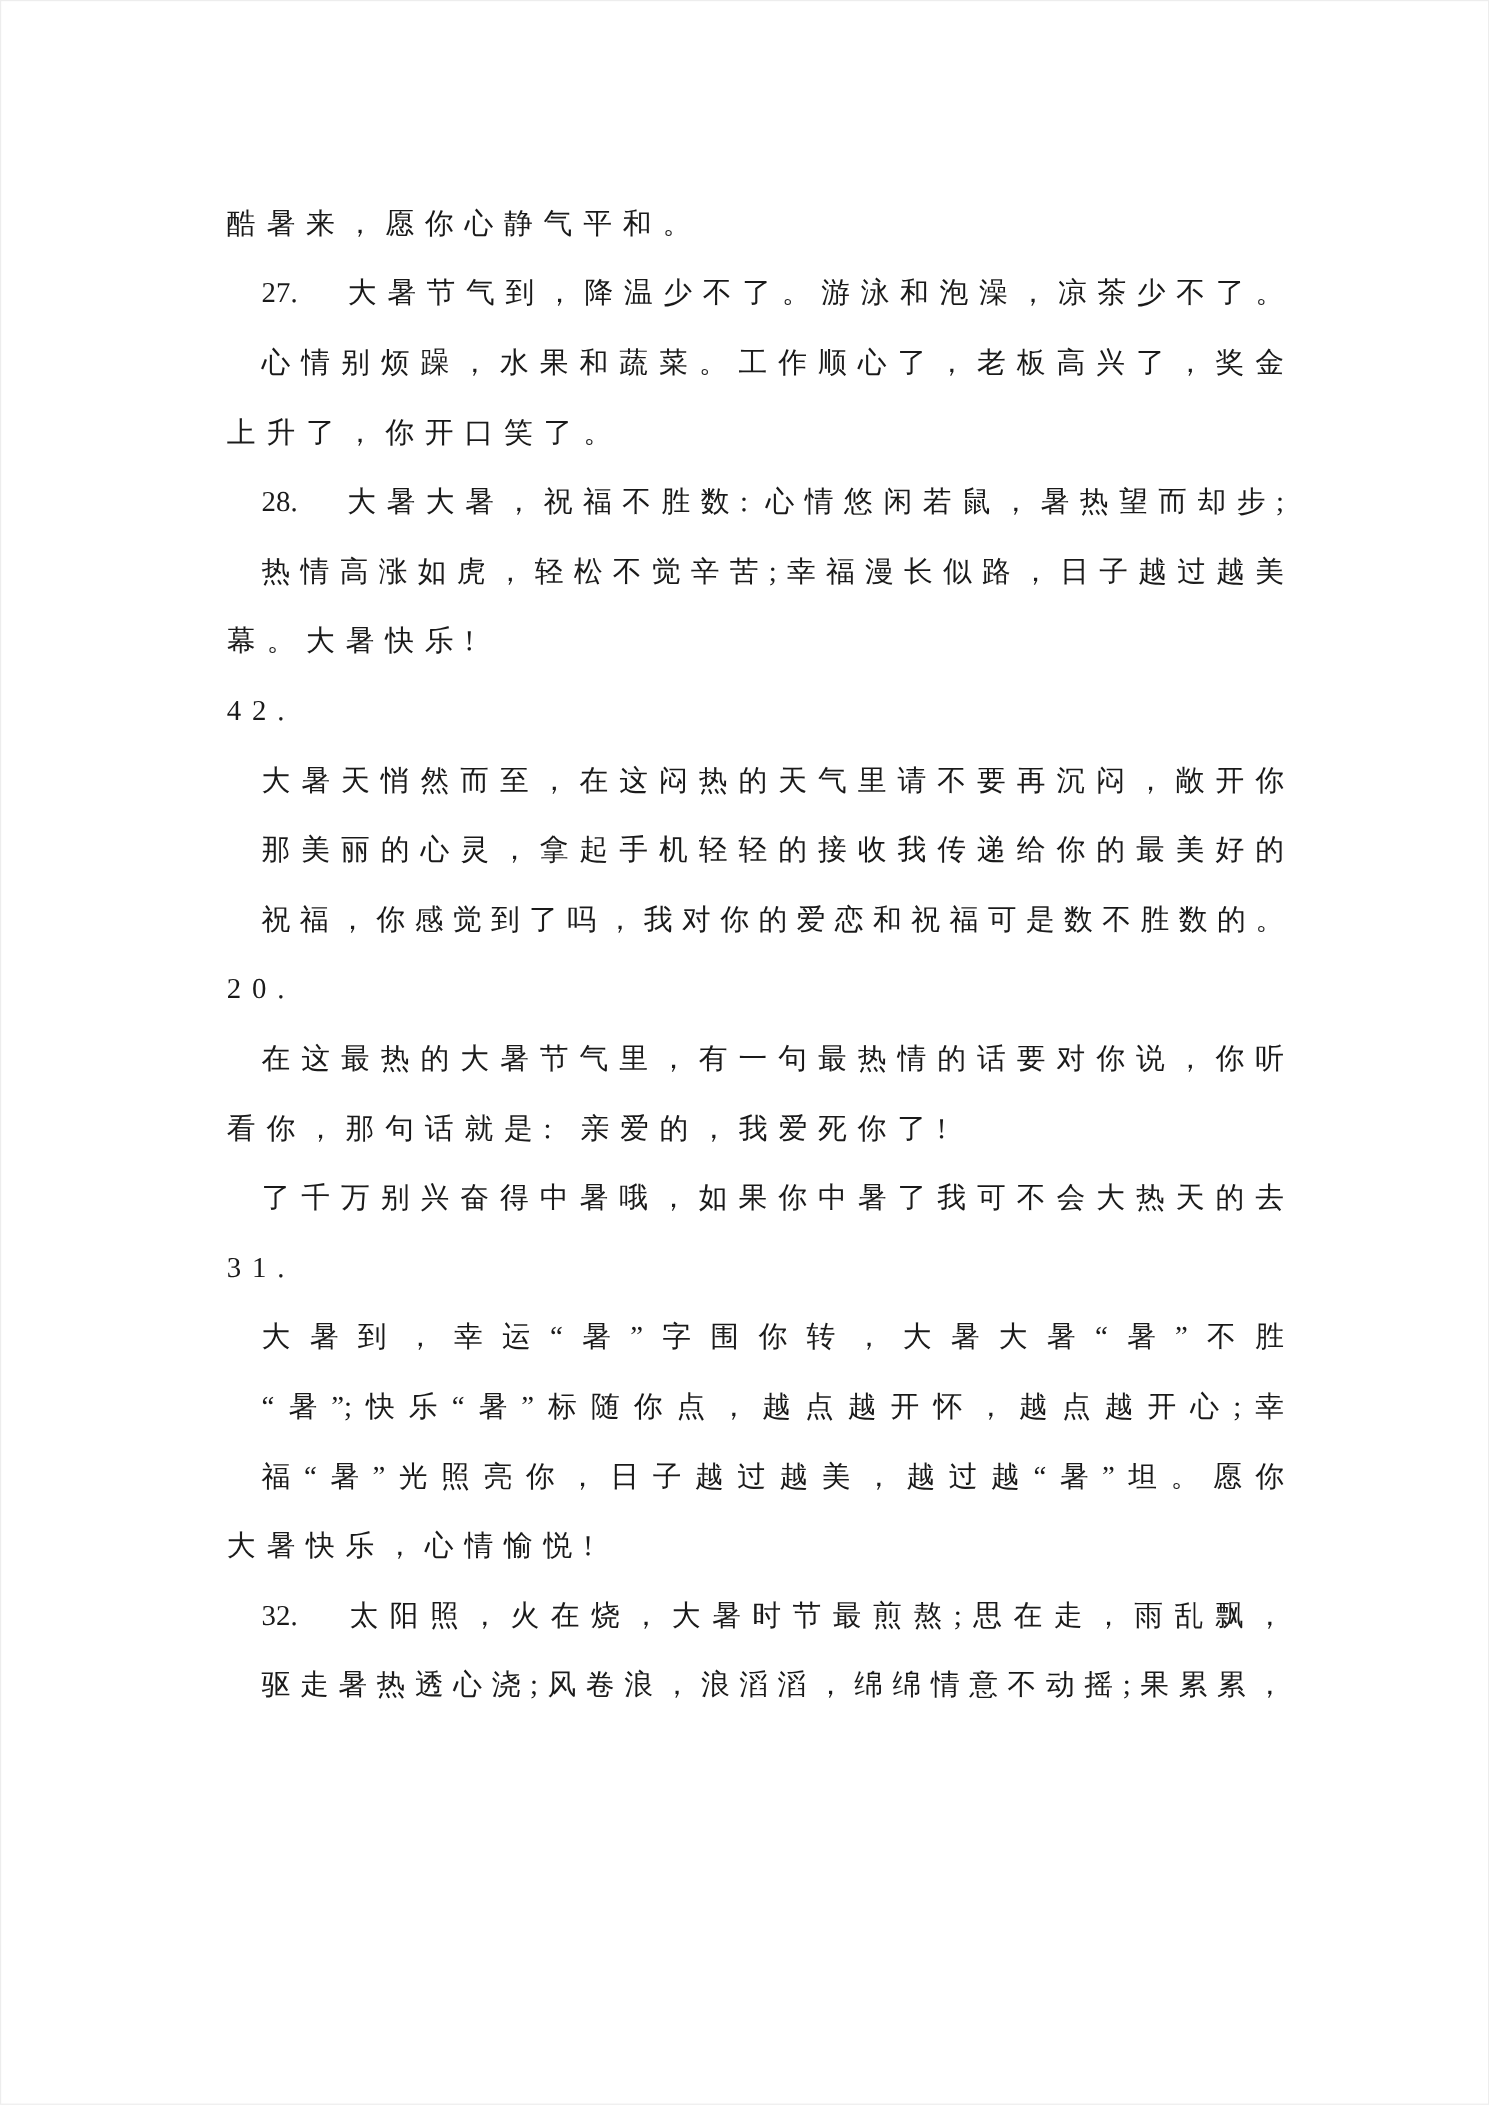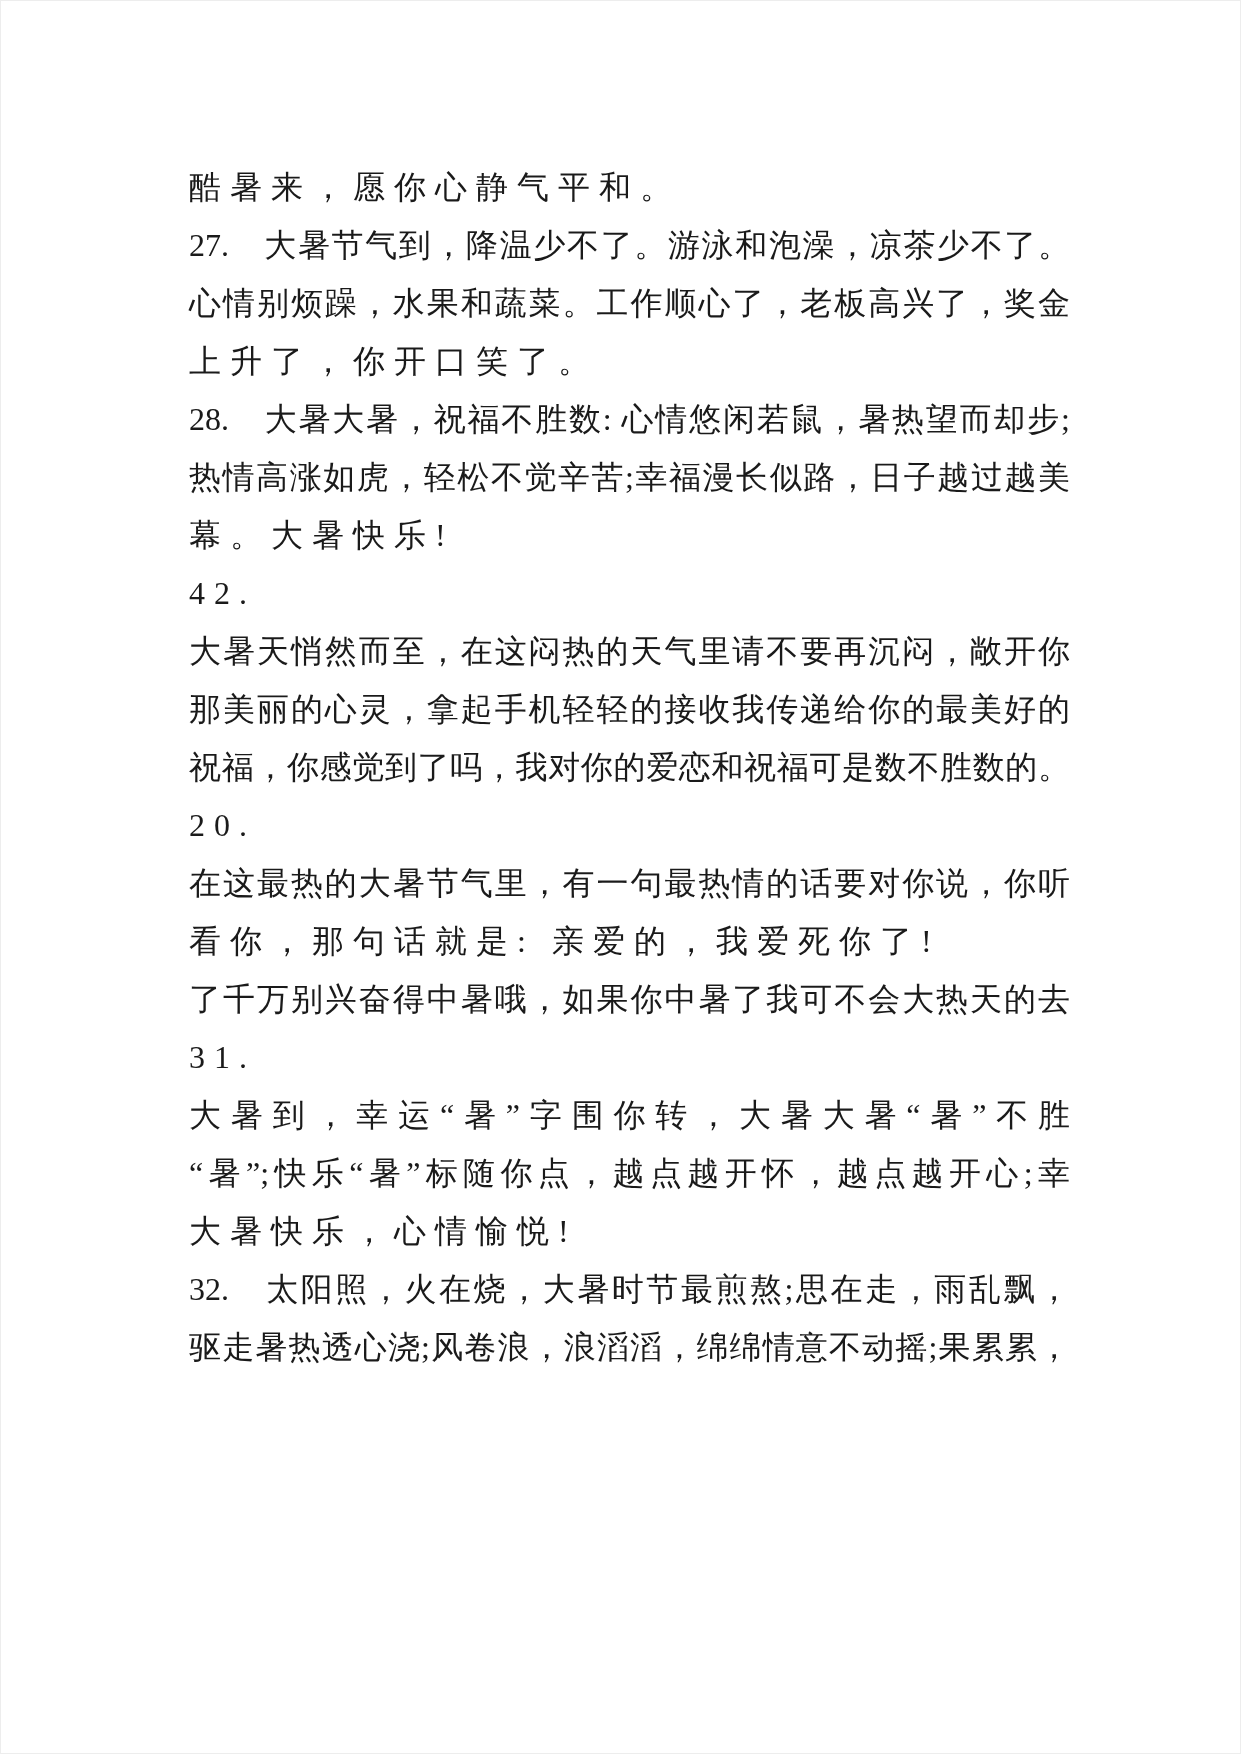--- a/index.html
+++ b/index.html
@@ -24,34 +24,35 @@
   }
   .doc {
     position: absolute;
     left: 189px;
     top: 158px;
     width: 881px;
   }
   .line {
     height: 58px;
     line-height: 58px;
-    font-size: 32px;
+    font-size: 24px;
     white-space: pre-wrap;
     overflow: visible;
   }
   
   .line.loose {
     letter-spacing: 9px;
     text-align: left;
   }
   
   .line.just {
     letter-spacing: 0;
     text-align: justify;
     text-align-last: justify;
+    margin-left: 29px;
   }
 </style>
 </head>
 <body>
 
 <div class="page-edge"></div>
 
 <div class="doc">
     <div>
       <div class="line loose">酷暑来，愿你心静气平和。</div>
@@ -81,19 +82,20 @@
       <div class="line just">在这最热的大暑节气里，有一句最热情的话要对你说，你听</div>
       <div class="line loose">看你，那句话就是: 亲爱的，我爱死你了!</div>
       <div class="line just">了千万别兴奋得中暑哦，如果你中暑了我可不会大热天的去</div>
     </div>
     <div>
       <div class="line loose">31.</div>
     </div>
     <div>
       <div class="line just">大暑到，幸运“暑”字围你转，大暑大暑“暑”不胜</div>
       <div class="line just">“暑”;快乐“暑”标随你点，越点越开怀，越点越开心;幸</div>
+      <div class="line just">福“暑”光照亮你，日子越过越美，越过越“暑”坦。愿你</div>
       <div class="line loose">大暑快乐，心情愉悦!</div>
     </div>
     <div>
       <div class="line just">32.　太阳照，火在烧，大暑时节最煎熬;思在走，雨乱飘，</div>
       <div class="line just">驱走暑热透心浇;风卷浪，浪滔滔，绵绵情意不动摇;果累累，</div>
     </div>
   </div>
 
 </body></html>

